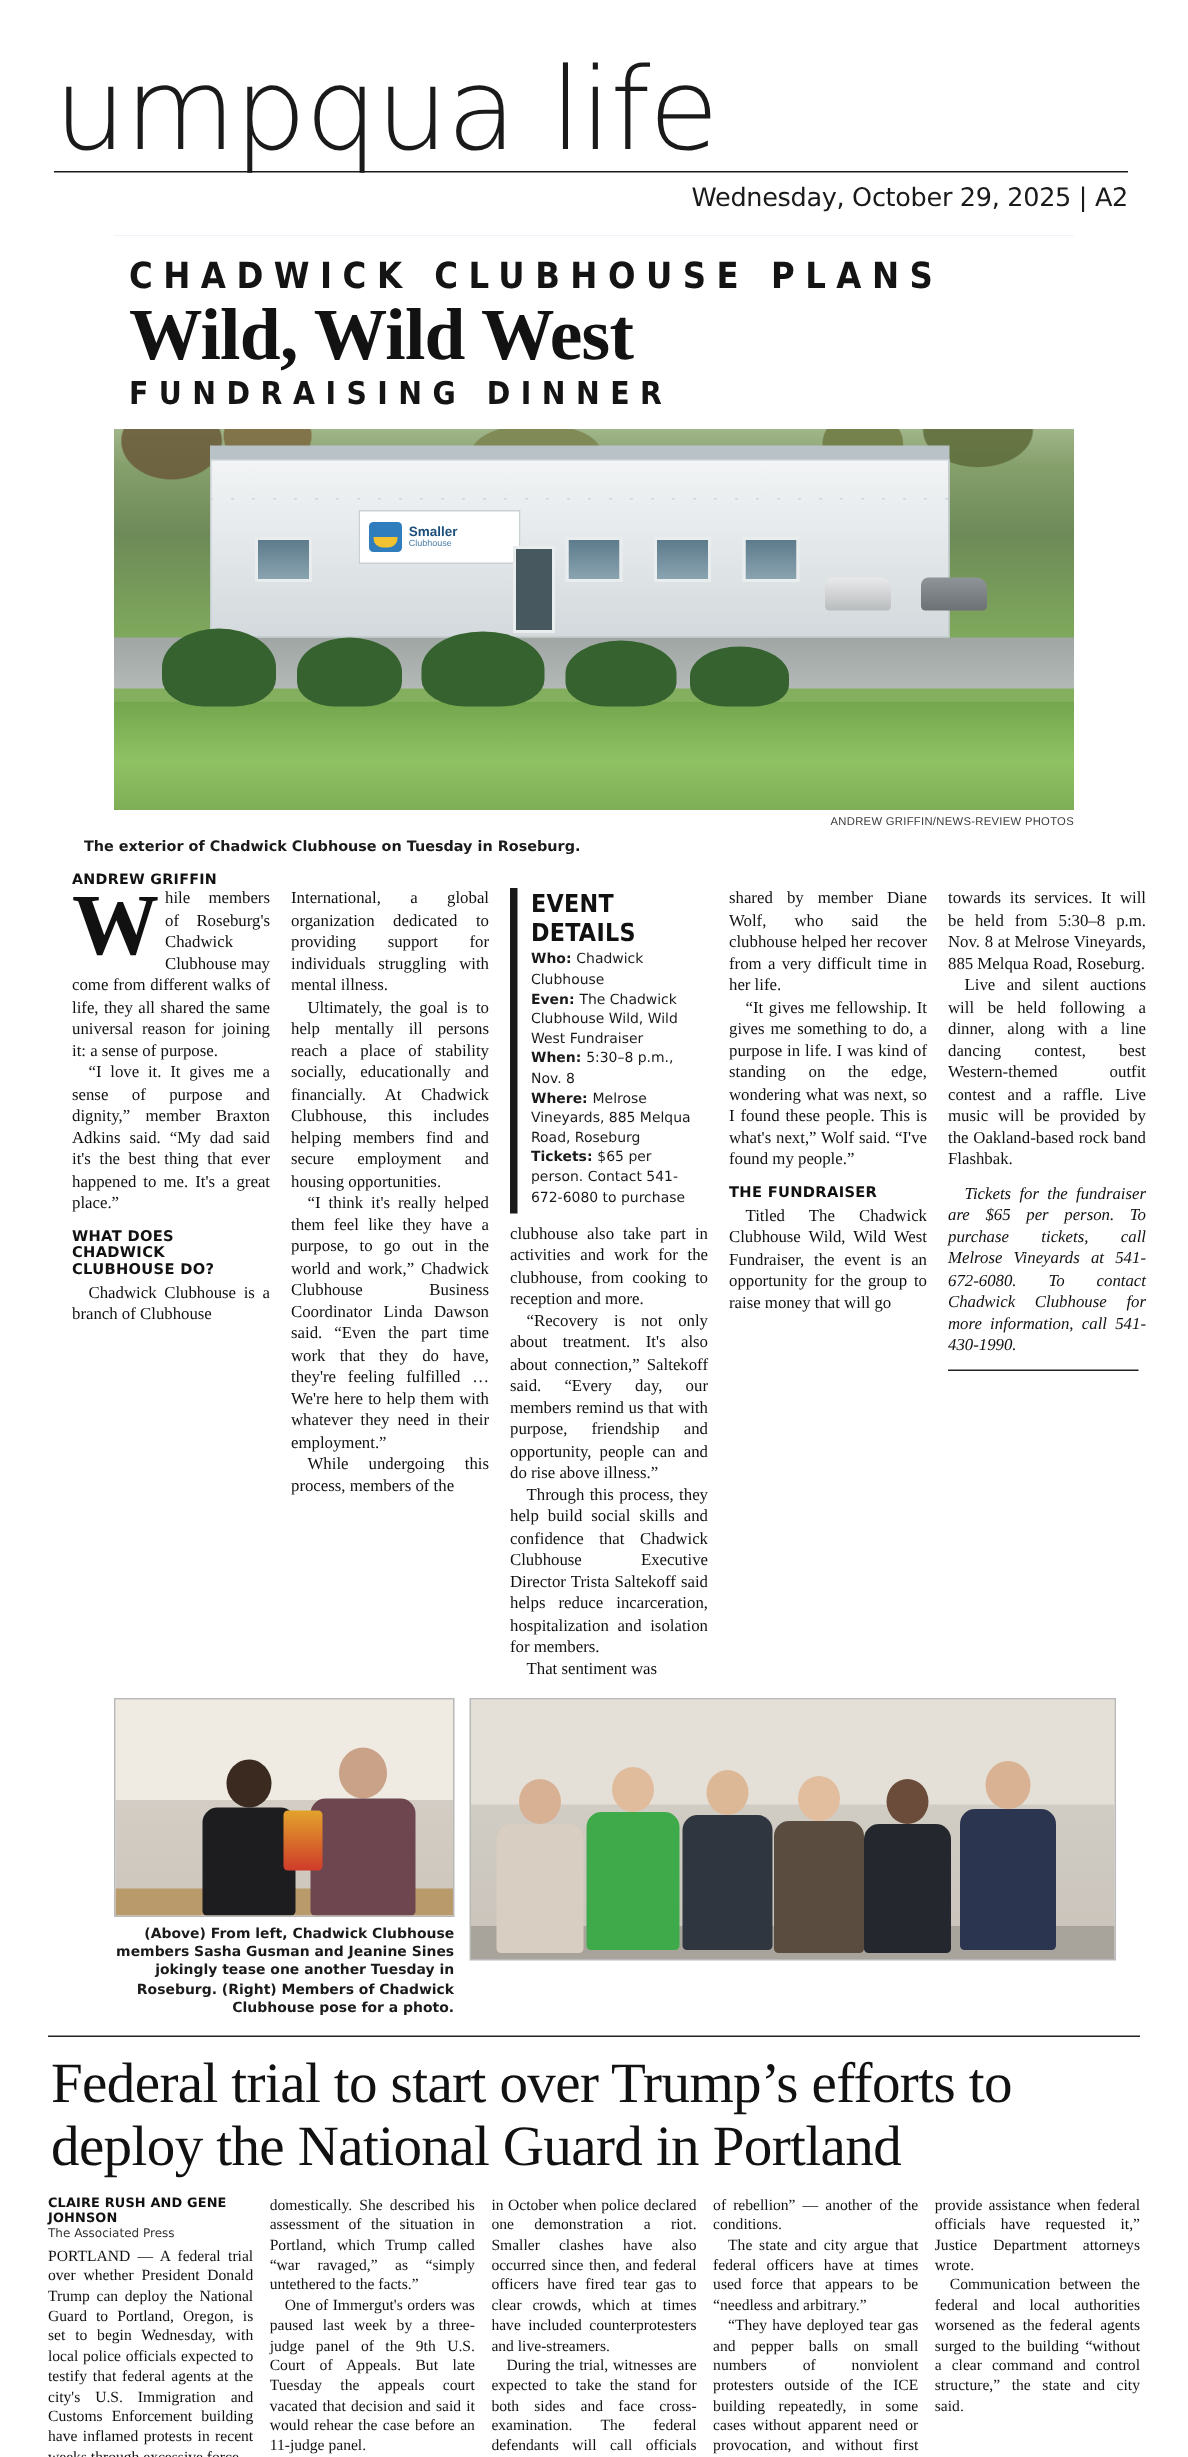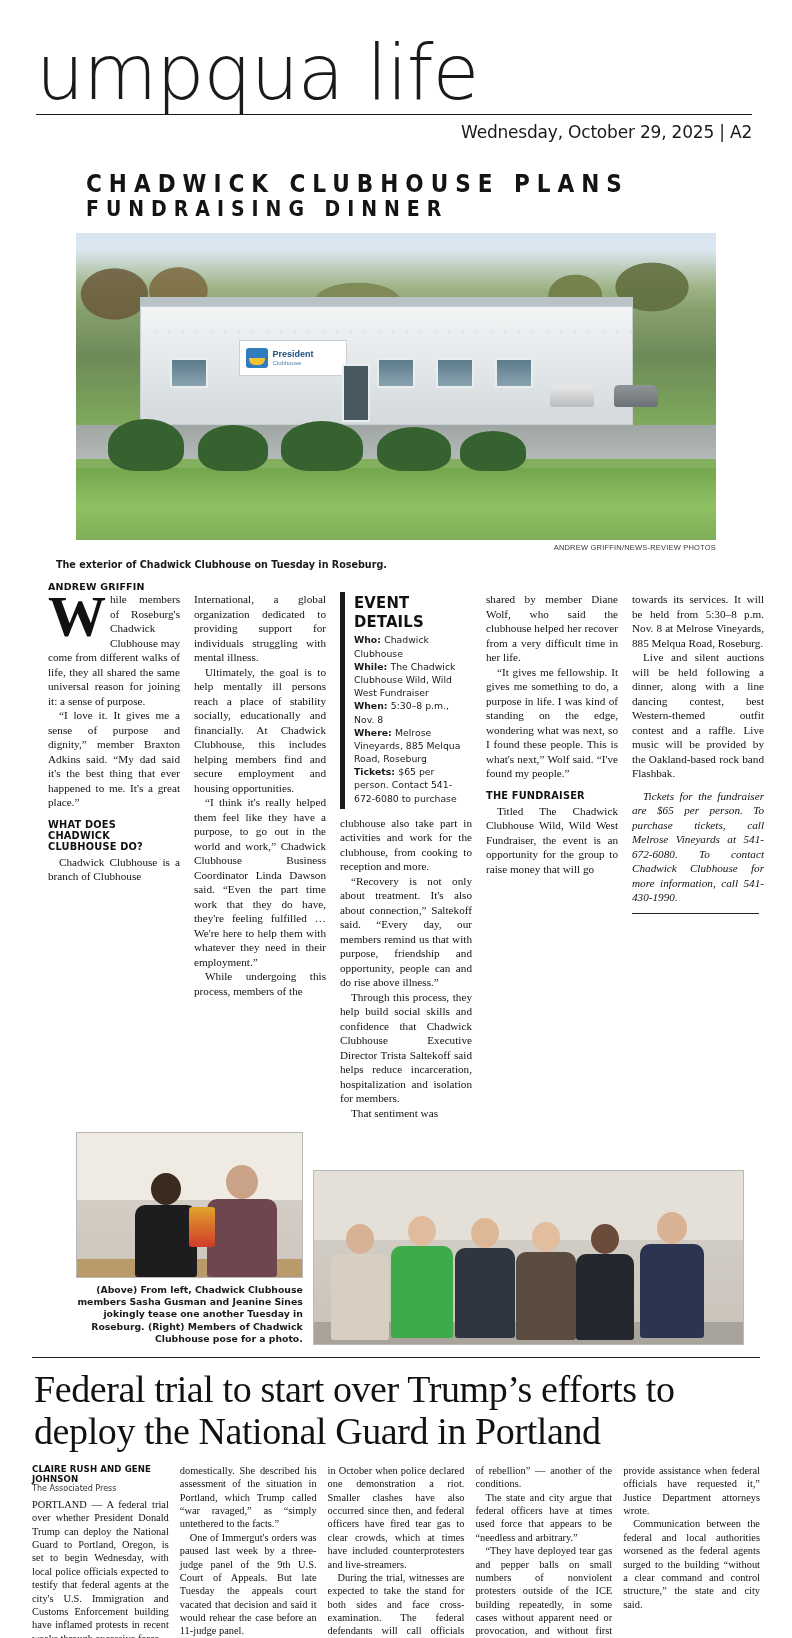--- a/index.html
+++ b/index.html
@@ -184,21 +184,21 @@
     font-weight: bold; font-size: 16.5px; letter-spacing: 0.2px; color: #111;
     margin-bottom: 2px;
   }
   .event-line {
     font-family: "DejaVu Sans", sans-serif;
     font-size: 9.3px; line-height: 1.42; color: #1a1a1a;
   }
   .event-line b { font-weight: bold; }
 
   
-  .photos2 { display: flex; gap: 10px; margin-top: 12px; align-items: flex-end; }
+  .photos2 { display: flex; gap: 10px; margin-top: 12px; align-items: flex-start; }
   .photoA { width: 244px; }
   .photoB { width: 464px; }
   .ph {
     position: relative; overflow: hidden;
     border: 0.5px solid #b9b9b9;
   }
   .phA { height: 146px; background: linear-gradient(#d8d3cb, #cdc6bd); }
   .phB { height: 175px; background: linear-gradient(#d6d2ca, #c9c3ba); }
   .cap2 {
     font-family: "DejaVu Sans", sans-serif;
@@ -245,21 +245,21 @@
   <div class="hero-wrap">
     <div class="hero-photo">
       <div class="hero-trees"></div>
       <div class="hero-lot"></div>
       <div class="hero-grass"></div>
 
       <div class="hero-building">
         <div class="hero-sign">
           <div class="hero-sign-mark"></div>
           <div>
-            <div class="hero-sign-t1">President</div>
+            <div class="hero-sign-t1">Smaller</div>
             <div class="hero-sign-t2">Clubhouse</div>
           </div>
         </div>
         <div class="hero-win" style="left:6%;"></div>
         <div class="hero-win" style="left:48%;"></div>
         <div class="hero-win" style="left:60%;"></div>
         <div class="hero-win" style="left:72%;"></div>
         <div class="hero-door" style="left:41%;"></div>
       </div>
 
@@ -269,20 +269,21 @@
       <div class="hero-shrubs">
         <div class="shrub" style="left:5%;  width:76px; height:52px;"></div>
         <div class="shrub" style="left:19%; width:70px; height:46px;"></div>
         <div class="shrub" style="left:32%; width:82px; height:50px;"></div>
         <div class="shrub" style="left:47%; width:74px; height:44px;"></div>
         <div class="shrub" style="left:60%; width:66px; height:40px;"></div>
       </div>
 
       <div class="hero-headline">
         <div class="hl-kicker">CHADWICK CLUBHOUSE PLANS</div>
+        <div class="hl-main">Wild, Wild West</div>
         <div class="hl-sub">FUNDRAISING DINNER</div>
       </div>
     </div>
     <div class="photo-credit">ANDREW GRIFFIN/NEWS-REVIEW PHOTOS</div>
     <div class="hero-caption">The exterior of Chadwick Clubhouse on Tuesday in Roseburg.</div>
   </div>
 
   <div class="story1">
     <div style="padding-left:20px;">
       <div class="byline-name">ANDREW GRIFFIN</div>
@@ -302,21 +303,21 @@
         <p>Ultimately, the goal is to help mentally ill persons reach a place of stability socially, educationally and financially. At Chadwick Clubhouse, this includes helping members find and secure employment and housing opportunities.</p>
         <p>“I think it's really helped them feel like they have a purpose, to go out in the world and work,” Chadwick Clubhouse Business Coordinator Linda Dawson said. “Even the part time work that they do have, they're feeling fulfilled … We're here to help them with whatever they need in their employment.”</p>
         <p>While undergoing this process, members of the</p>
       </div>
 
       <div class="col">
         <div class="event-box">
           <div class="event-title">EVENT DETAILS</div>
           <div id="event-rows">
               <div class="event-line"><b>Who: </b><span>Chadwick Clubhouse</span></div>
-              <div class="event-line"><b>While: </b><span>The Chadwick Clubhouse Wild, Wild West Fundraiser</span></div>
+              <div class="event-line"><b>Even: </b><span>The Chadwick Clubhouse Wild, Wild West Fundraiser</span></div>
               <div class="event-line"><b>When: </b><span>5:30–8 p.m., Nov. 8</span></div>
               <div class="event-line"><b>Where: </b><span>Melrose Vineyards, 885 Melqua Road, Roseburg</span></div>
               <div class="event-line"><b>Tickets: </b><span>$65 per person. Contact 541-672-6080 to purchase</span></div>
             </div>
         </div>
         <p class="noindent">clubhouse also take part in activities and work for the clubhouse, from cooking to reception and more.</p>
         <p>“Recovery is not only about treatment. It's also about connection,” Saltekoff said. “Every day, our members remind us that with purpose, friendship and opportunity, people can and do rise above illness.”</p>
         <p>Through this process, they help build social skills and confidence that Chadwick Clubhouse Executive Director Trista Saltekoff said helps reduce incarceration, hospitalization and isolation for members.</p>
         <p>That sentiment was</p>
       </div>

